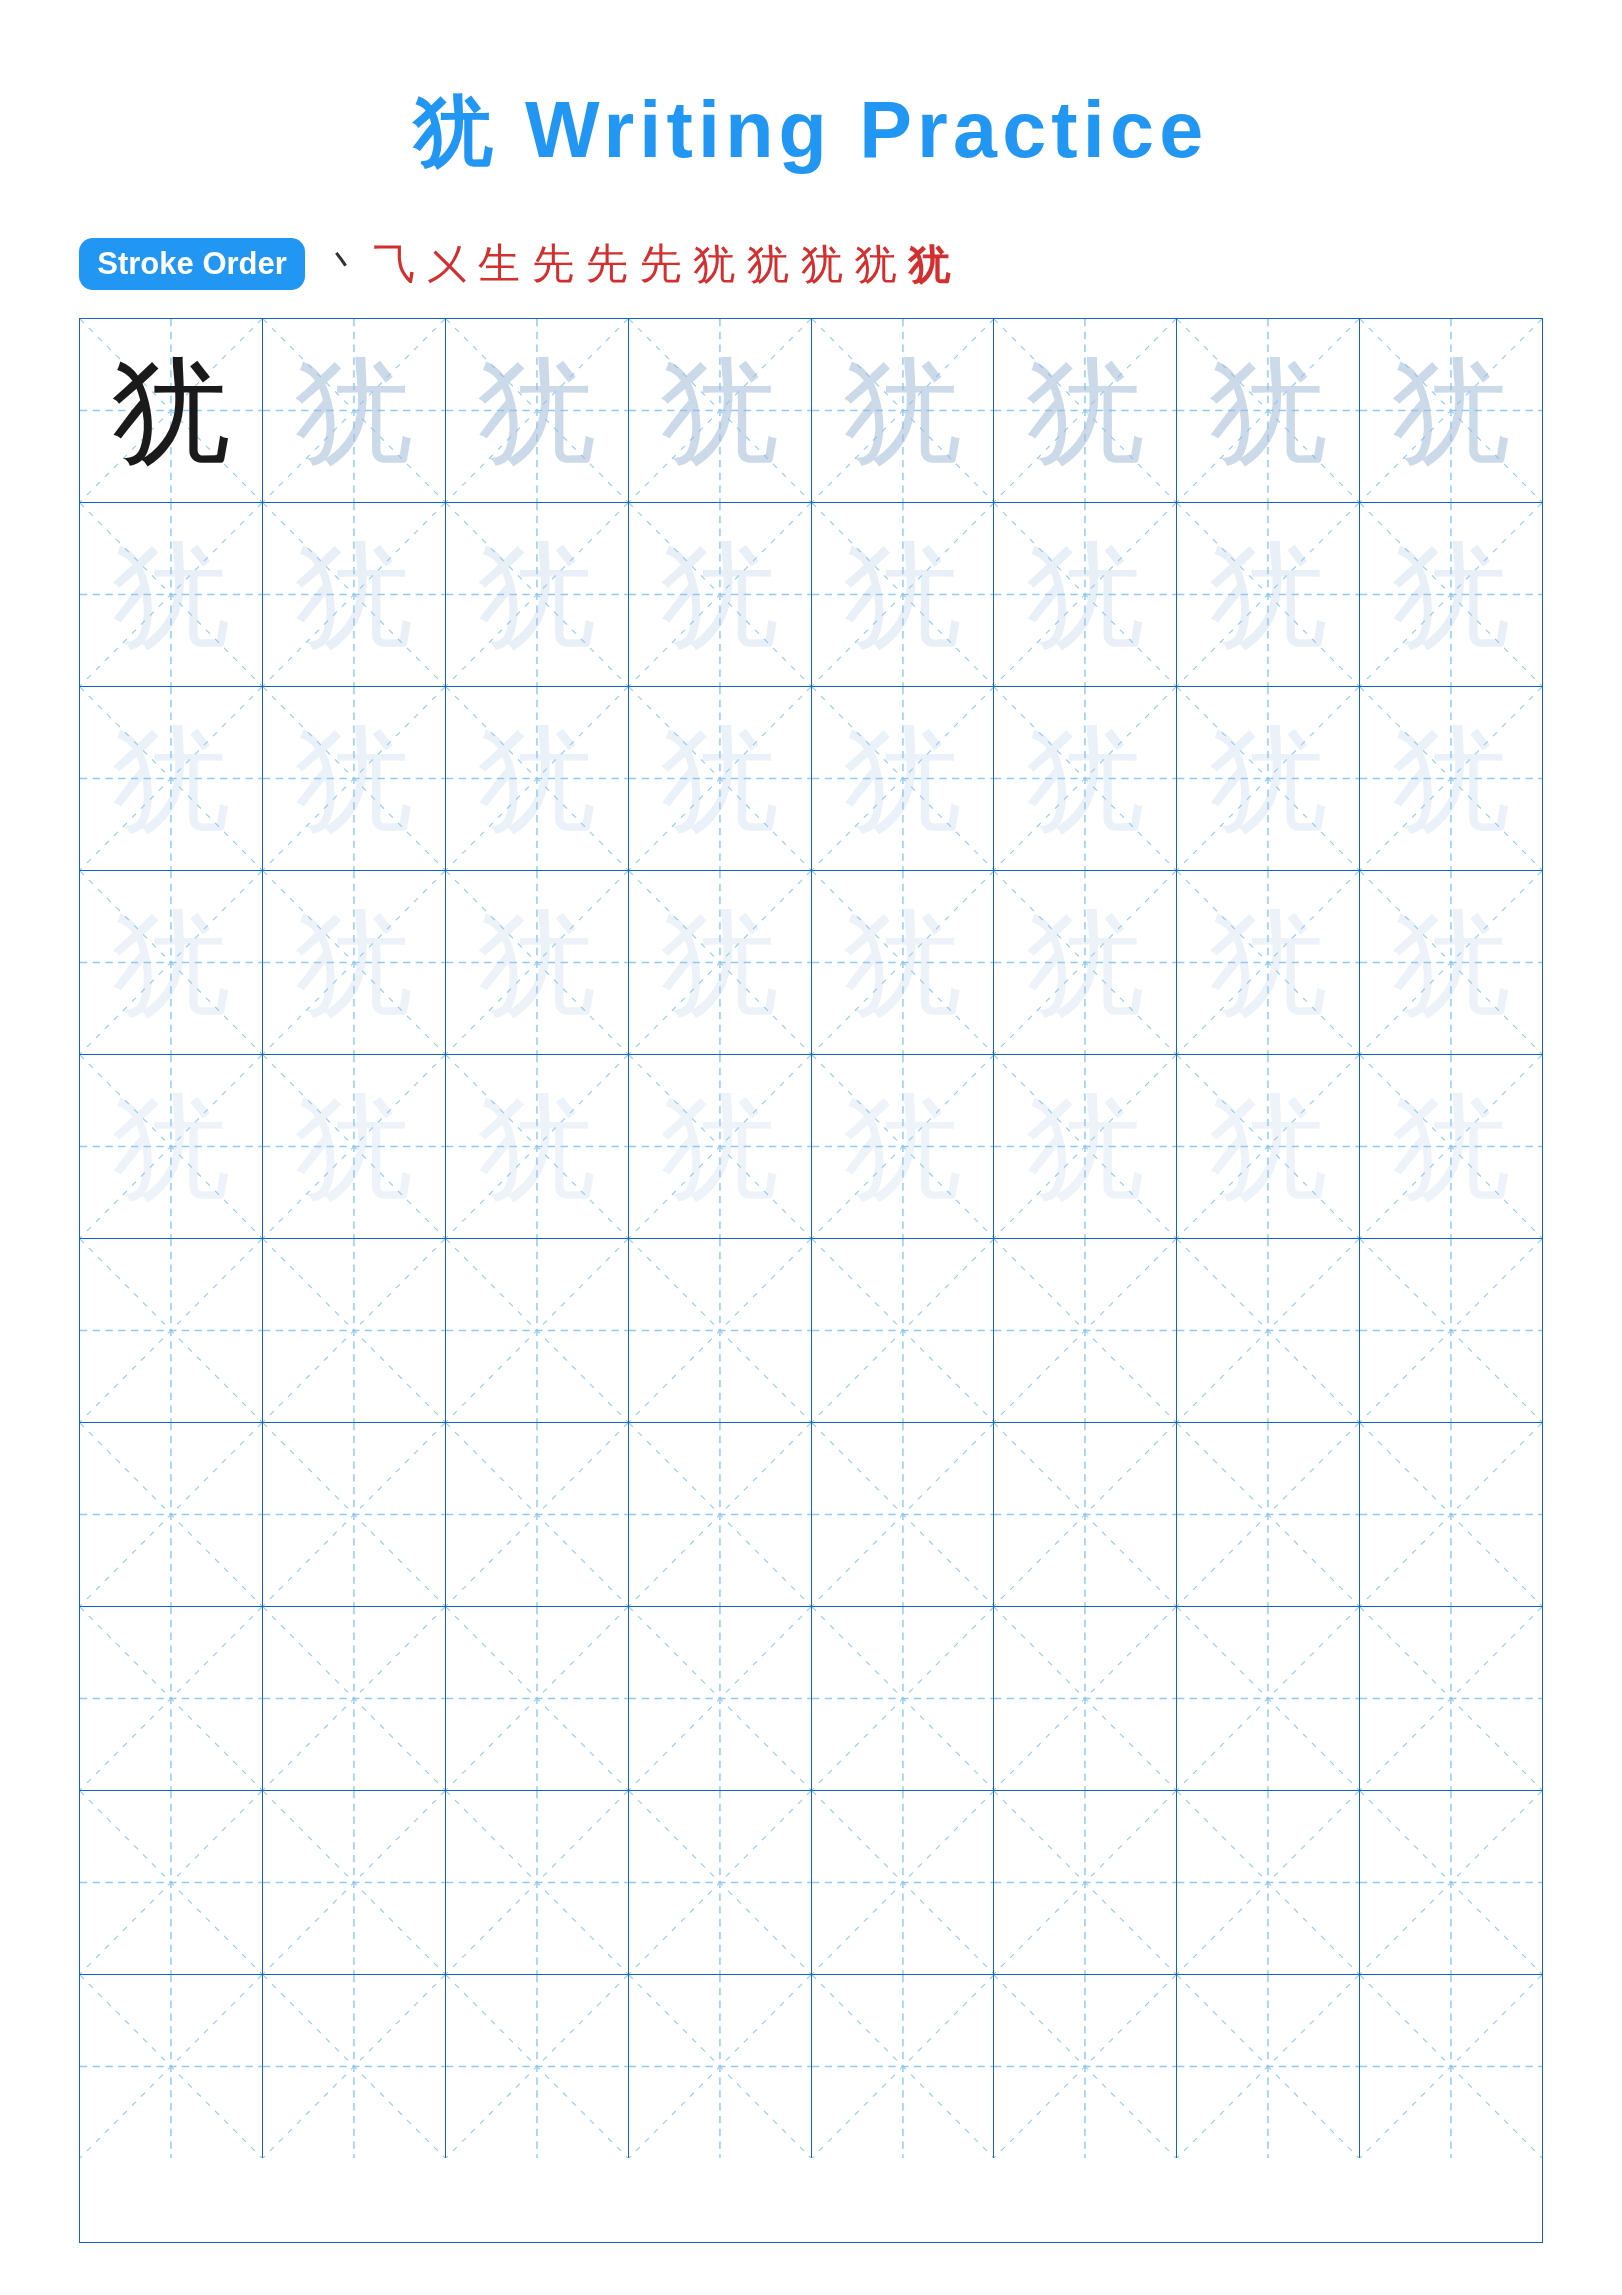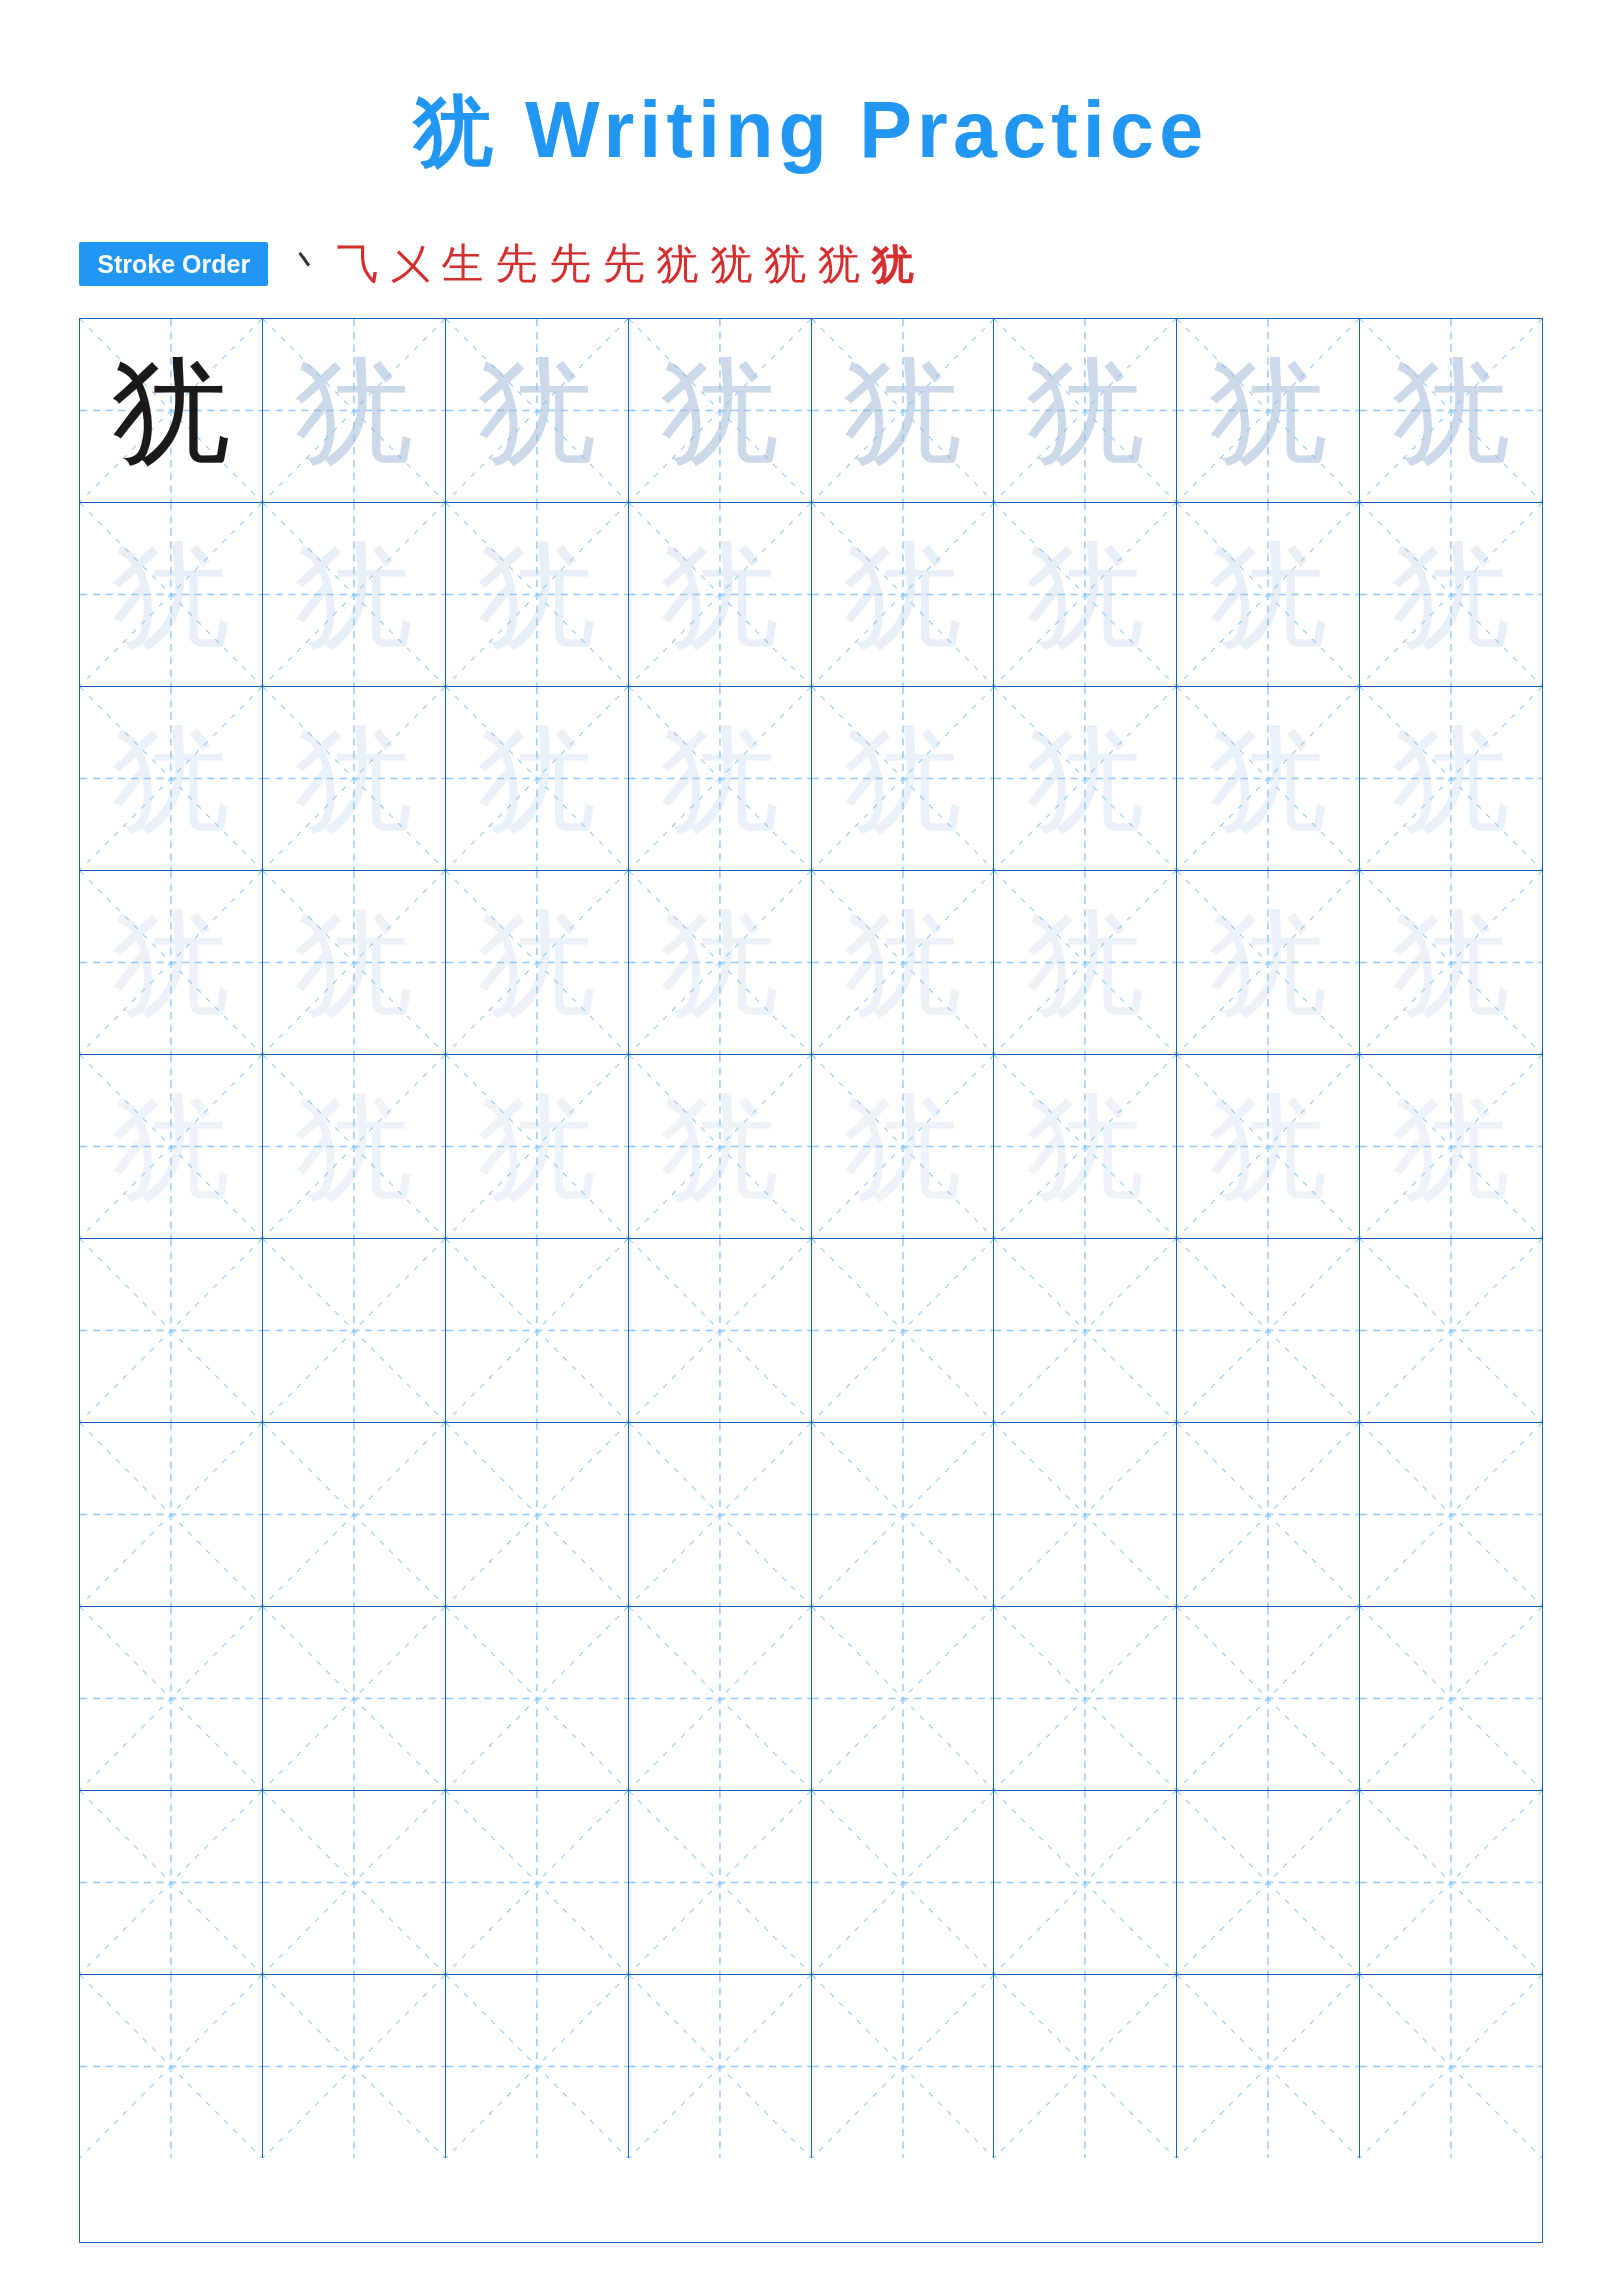--- a/index.html
+++ b/index.html
@@ -37,24 +37,24 @@
       display: flex;
       align-items: center;
       width: 100%;
       margin-bottom: 26px;
       gap: 0;
     }
 
     .stroke-order-badge {
       background: #2196F3;
       color: #fff;
-      font-size: 25px;
+      font-size: 31px;
       font-weight: bold;
       padding: 7.9px 18.3px;
-      border-radius: 2px;
+      border-radius: 14px;
       white-space: nowrap;
       margin-right: 19.6px;
     }
 
     .stroke-order-chars {
       display: flex;
       align-items: center;
       gap: 11.8px;
       font-size: 42px;
       color: #d32f2f;

